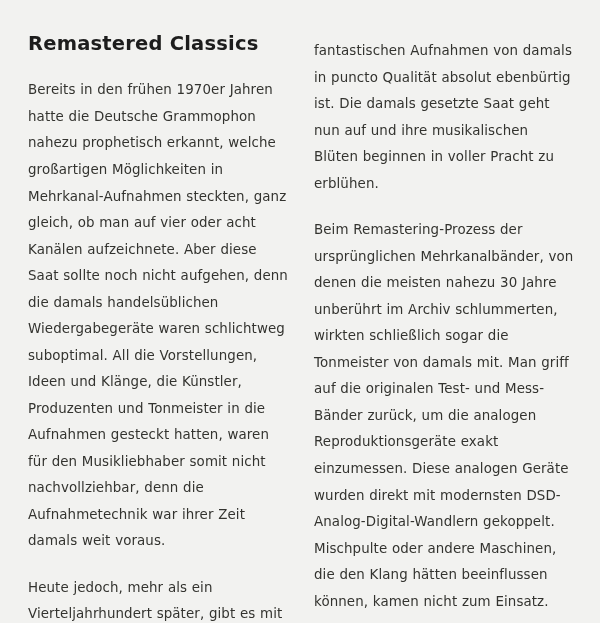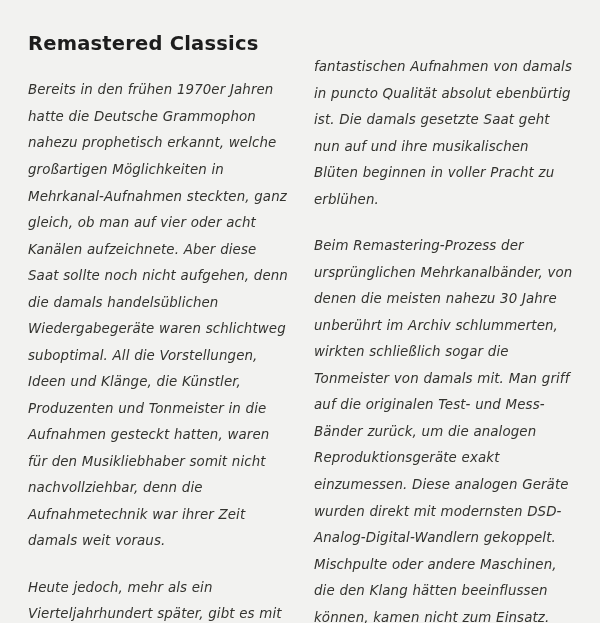--- a/index.html
+++ b/index.html
@@ -40,24 +40,23 @@
     font-weight: bold;
     letter-spacing: 0.2px;
     color: #1d1d1d;
     margin: 0 0 22px 0;
     line-height: 1.2;
   }
   p.para {
     font-size: 13.4px;
     line-height: 1.98;
     color: #33332f;
-    margin: 16px 0 20px 0;
+    margin: 0 0 20px 0;
     letter-spacing: 0.1px;
     word-spacing: 0.3px;
-    font-style: italic;
   }
   p.para:last-child {
     margin-bottom: 0;
   }
   .col-right p.para {
     margin-bottom: 20px;
   }
 </style>
 </head>
 <body>

